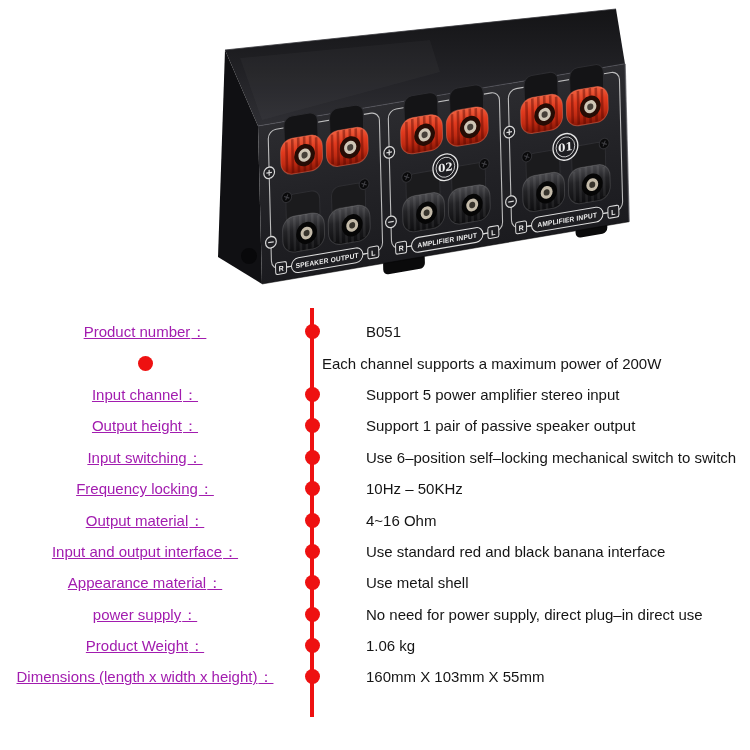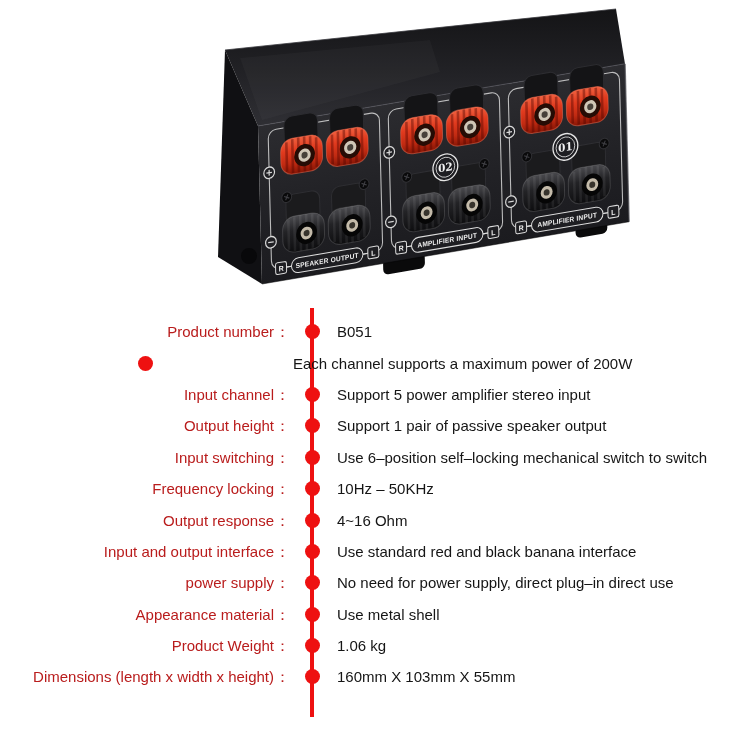--- a/index.html
+++ b/index.html
@@ -7,26 +7,26 @@
     width:750px;height:750px;background:#ffffff;position:relative;overflow:hidden;
     font-family:"Liberation Sans", sans-serif;
   }
   .stage{position:absolute;inset:0;}
   svg.device{position:absolute;top:0;left:0;display:block;}
   
   .specs{position:absolute;left:0;top:316px;width:750px;}
   .spec-divider{position:absolute;left:310px;top:-8px;width:4px;height:409px;background:#ee1111;}
   .spec-row{height:31.4px;display:grid;grid-template-columns:290px 44px auto;align-items:center;position:relative;}
   .spec-label{
-    text-align:right;font-size:15px;color:#b91c1c;white-space:nowrap;line-height:1;
+    text-align:center;font-size:15px;color:#a21caf;white-space:nowrap;line-height:1;text-decoration:underline;
   }
   .spec-label .colon{margin-left:1px;}
   .spec-dot-cell{display:flex;justify-content:center;align-items:center;height:100%;}
   .spec-dot{width:15px;height:15px;border-radius:50%;background:#ee1111;display:block;}
-  .spec-value{font-size:15px;color:#151515;white-space:nowrap;padding-left:3px;line-height:1;}
+  .spec-value{font-size:15px;color:#151515;white-space:nowrap;padding-left:3px;line-height:1;margin-left:29px;}
 </style>
 </head>
 <body>
 
 <div class="stage">
 
   <svg class="device" width="750" height="312" viewBox="0 0 750 312" xmlns="http://www.w3.org/2000/svg">
     <defs>
       <linearGradient id="gt" x1="0" y1="0" x2="0" y2="1">
         <stop offset="0" stop-color="#141416"></stop>
@@ -219,46 +219,46 @@
       <div class="spec-value">Use 6–position self–locking mechanical switch to switch</div>
     </div>
     <div class="spec-row">
       <div class="spec-label"><span>Frequency locking</span><span class="colon">：</span></div>
       <div class="spec-dot-cell">
           <span class="spec-dot accent-bg" style="background: rgb(238, 17, 17);"></span>
         </div>
       <div class="spec-value">10Hz – 50KHz</div>
     </div>
     <div class="spec-row">
-      <div class="spec-label"><span>Output response</span><span class="colon">：</span></div>
+      <div class="spec-label"><span>Output material</span><span class="colon">：</span></div>
       <div class="spec-dot-cell">
           <span class="spec-dot accent-bg" style="background: rgb(238, 17, 17);"></span>
         </div>
       <div class="spec-value">4~16 Ohm</div>
     </div>
     <div class="spec-row">
       <div class="spec-label"><span>Input and output interface</span><span class="colon">：</span></div>
       <div class="spec-dot-cell">
           <span class="spec-dot accent-bg" style="background: rgb(238, 17, 17);"></span>
         </div>
       <div class="spec-value">Use standard red and black banana interface</div>
     </div>
     <div class="spec-row">
+      <div class="spec-label"><span>Appearance material</span><span class="colon">：</span></div>
+      <div class="spec-dot-cell">
+          <span class="spec-dot accent-bg" style="background: rgb(238, 17, 17);"></span>
+        </div>
+      <div class="spec-value">Use metal shell</div>
+    </div>
+    <div class="spec-row">
       <div class="spec-label"><span>power supply</span><span class="colon">：</span></div>
       <div class="spec-dot-cell">
           <span class="spec-dot accent-bg" style="background: rgb(238, 17, 17);"></span>
         </div>
       <div class="spec-value">No need for power supply, direct plug–in direct use</div>
-    </div>
-    <div class="spec-row">
-      <div class="spec-label"><span>Appearance material</span><span class="colon">：</span></div>
-      <div class="spec-dot-cell">
-          <span class="spec-dot accent-bg" style="background: rgb(238, 17, 17);"></span>
-        </div>
-      <div class="spec-value">Use metal shell</div>
     </div>
     <div class="spec-row">
       <div class="spec-label"><span>Product Weight</span><span class="colon">：</span></div>
       <div class="spec-dot-cell">
           <span class="spec-dot accent-bg" style="background: rgb(238, 17, 17);"></span>
         </div>
       <div class="spec-value">1.06 kg</div>
     </div>
     <div class="spec-row">
       <div class="spec-label"><span>Dimensions (length x width x height)</span><span class="colon">：</span></div>

